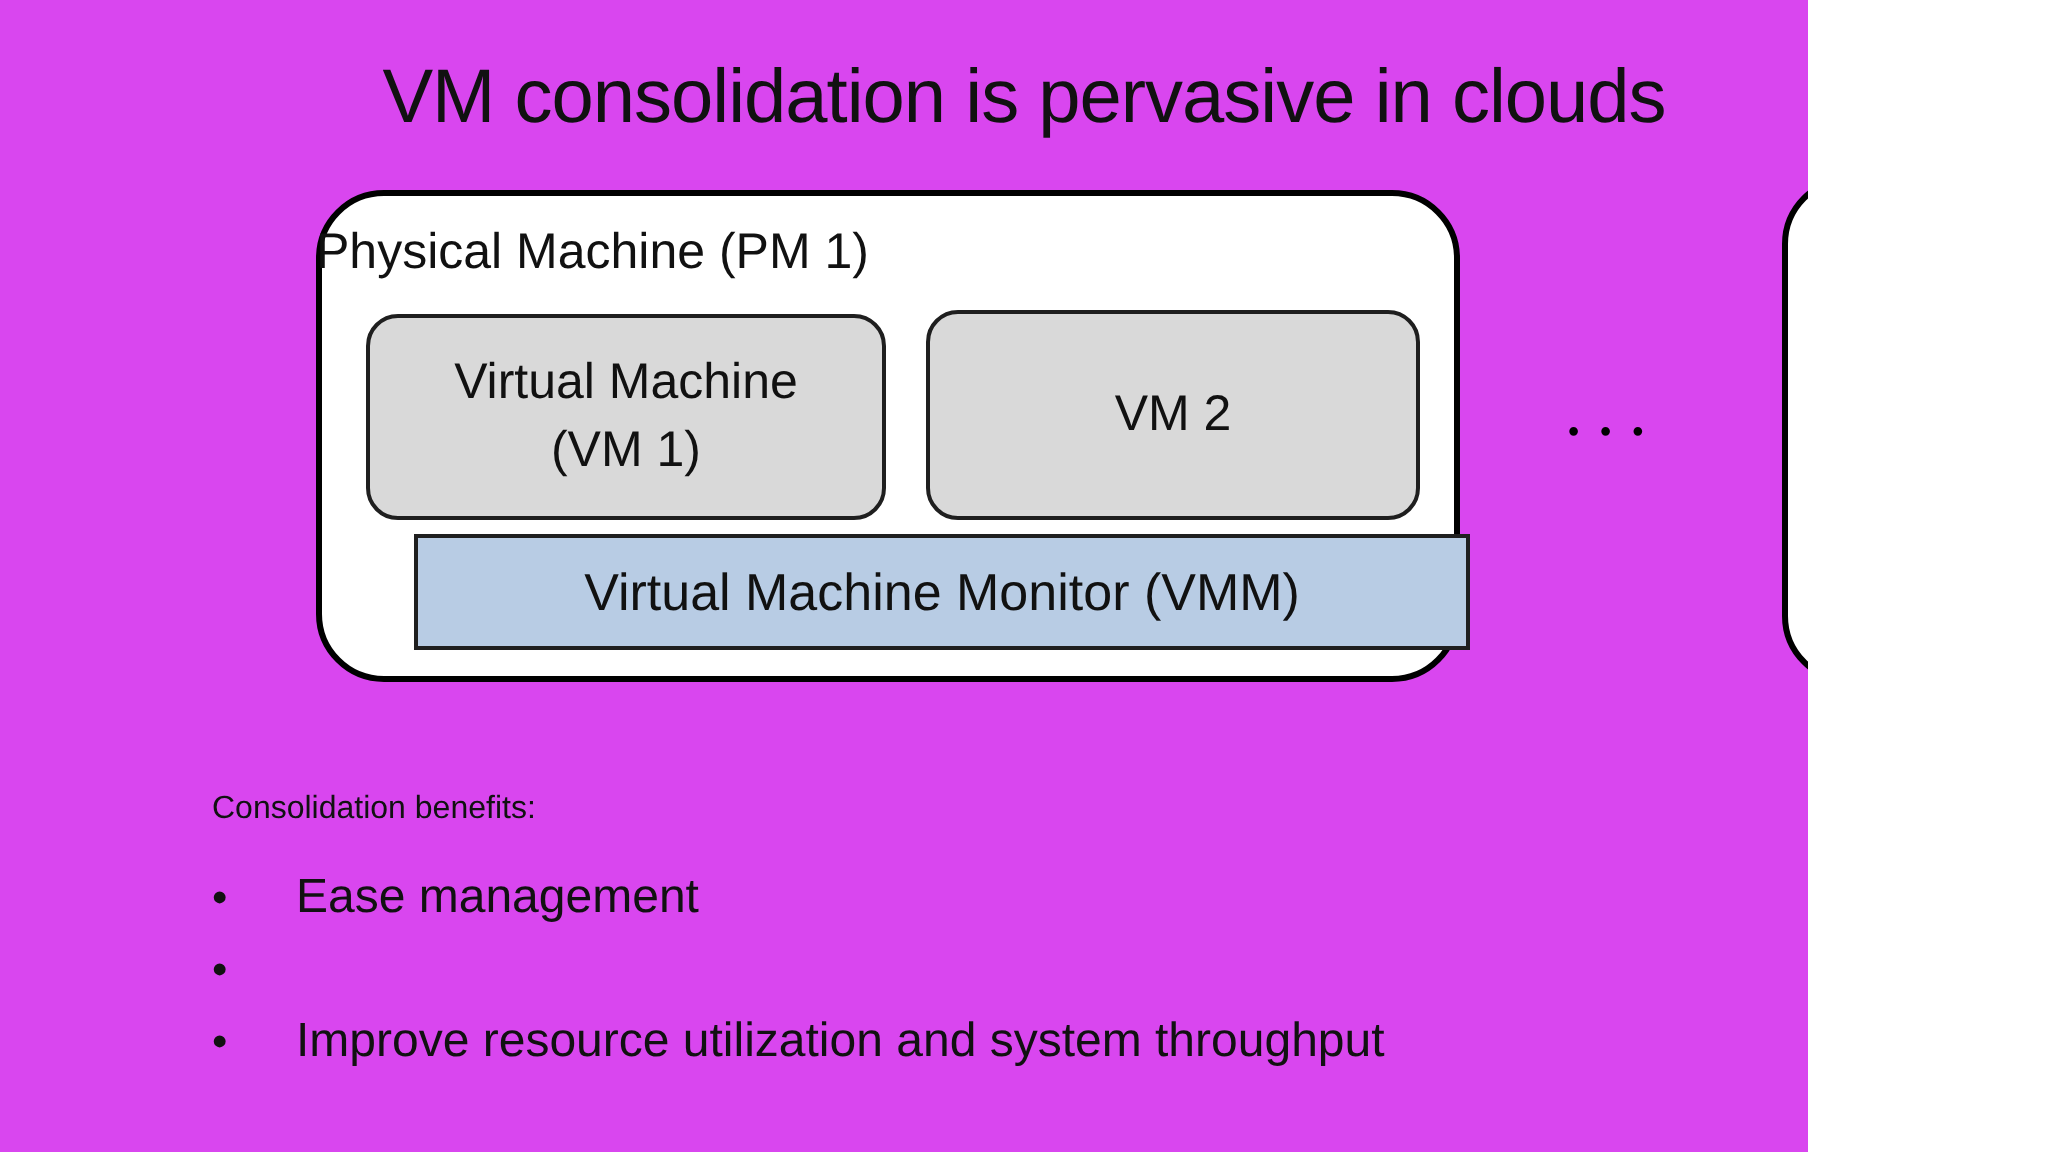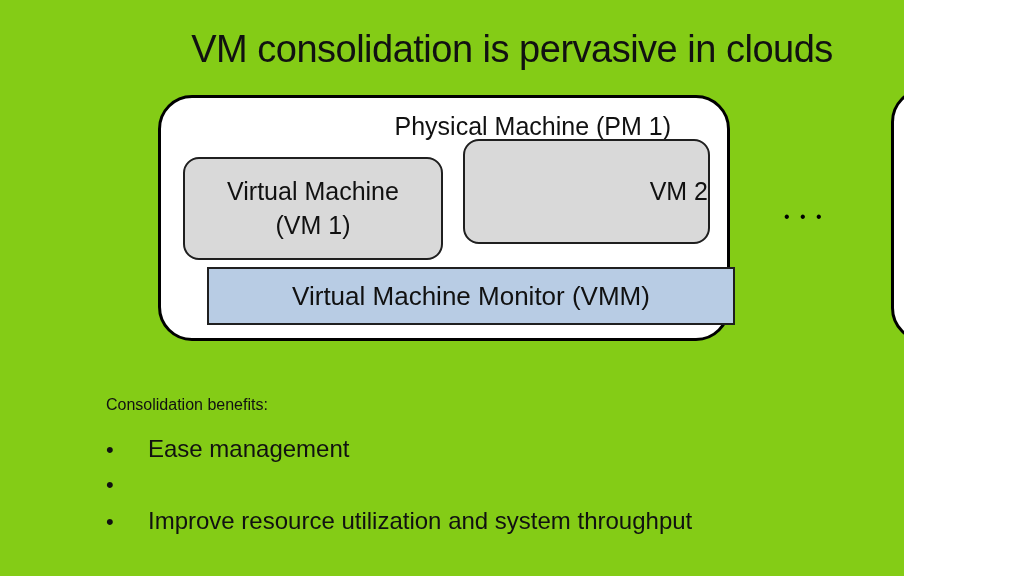--- a/index.html
+++ b/index.html
@@ -12,21 +12,21 @@
   * { margin: 0; padding: 0; box-sizing: border-box; }
   html, body { background: #ffffff; }
   body {
     width: 1024px; height: 576px;
     font-family: "Liberation Sans", sans-serif;
     color: var(--text);
   }
   .slide {
     position: relative;
     width: 904px; height: 576px;
-    background: #84cc16;
+    background: #d946ef;
     overflow: hidden;
   }
   .title {
     position: absolute;
     left: 0; top: 28px; width: 1024px;
     text-align: center;
     font-size: 38px;
     font-weight: 300;
     letter-spacing: -0.5px;
     color: var(--text);
@@ -34,38 +34,38 @@
   .pm1-box {
     position: absolute;
     left: 158px; top: 95px;
     width: 572px; height: 246px;
     border: 3px solid var(--outline);
     border-radius: 34px;
     background: #ffffff;
   }
   .pm1-label {
     position: absolute;
-    left: 141px; top: 112px; width: 530px;
-    text-align: right;
+    left: 158px; top: 112px; width: 530px;
+    text-align: left;
     font-size: 25px;
   }
   .vm-box {
     position: absolute;
     background: var(--vm-fill);
     border: 2px solid var(--box-border);
     border-radius: 16px;
     display: flex;
     align-items: center;
     justify-content: center;
     text-align: center;
     font-size: 25px;
     line-height: 1.35;
   }
   .vm1 { left: 183px; top: 157px; width: 260px; height: 103px; white-space: pre-line; text-align: center; }
-  .vm2 { left: 463px; top: 139px; width: 247px; height: 105px; justify-content: flex-end; }
+  .vm2 { left: 463px; top: 155px; width: 247px; height: 105px; }
   .vmm-bar {
     position: absolute;
     left: 179px; top: 267px;
     width: 528px; height: 58px;
     background: var(--vmm-fill);
     border: 2px solid var(--box-border);
     display: flex;
     align-items: center;
     justify-content: center;
     font-size: 26px;

